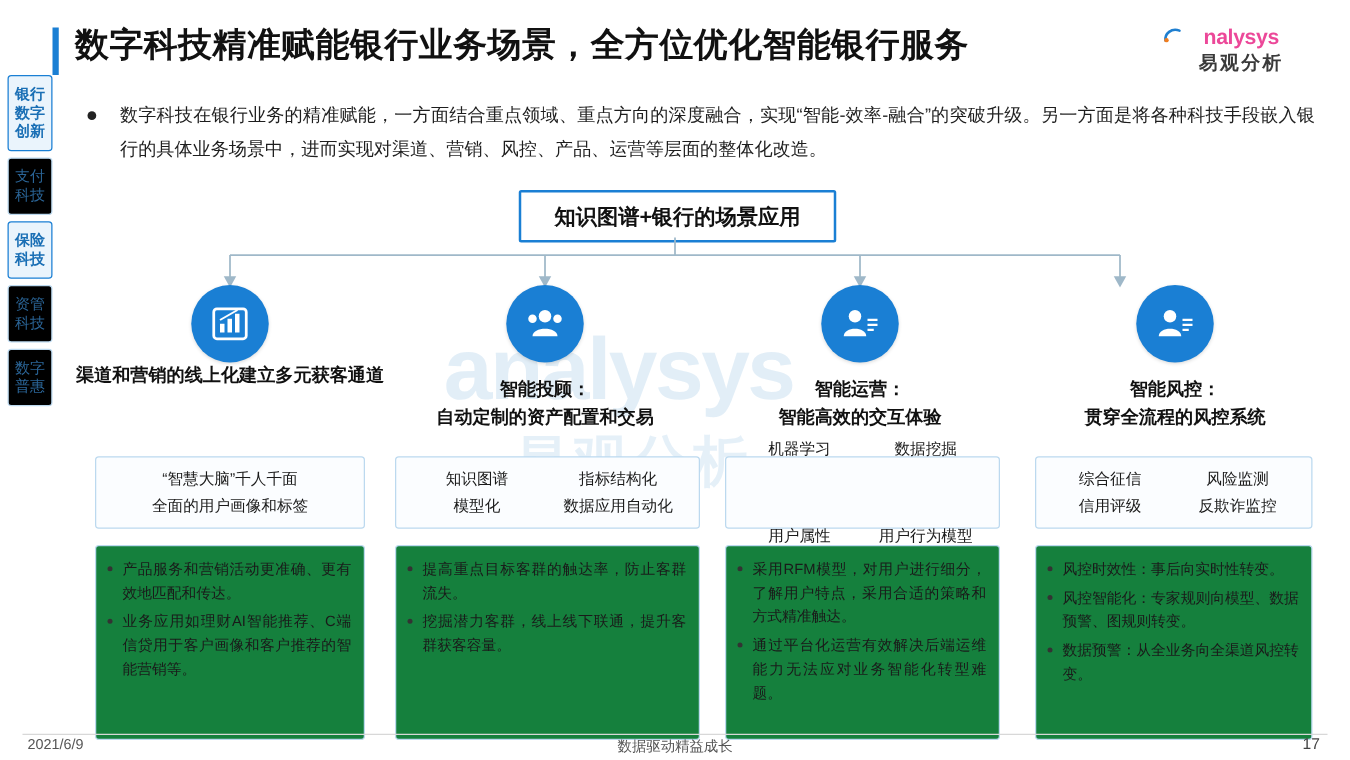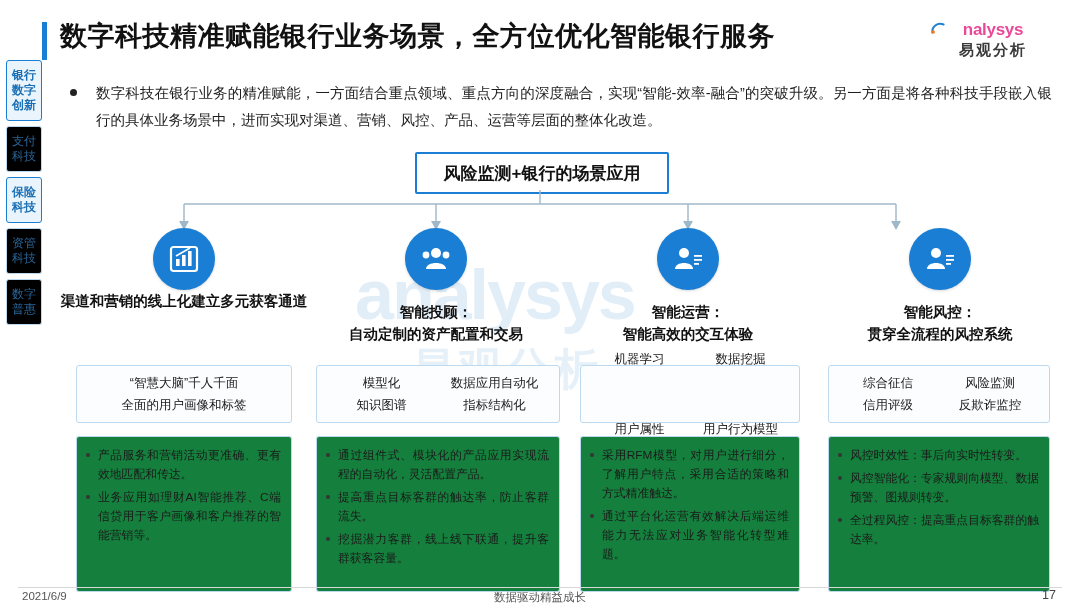--- a/index.html
+++ b/index.html
@@ -338,21 +338,21 @@
   <div class="rail-item">资管科技</div>
   <div class="rail-item">数字普惠</div>
 </div>
 
 <div class="intro">
   <span class="bullet"></span>
   <span class="intro-text">数字科技在银行业务的精准赋能，一方面结合重点领域、重点方向的深度融合，实现“智能-效率-融合”的突破升级。另一方面是将各种科技手段嵌入银行的具体业务场景中，进而实现对渠道、营销、风控、产品、运营等层面的整体化改造。</span>
 </div>
 
 <div class="center-box">
-  <span>风险监测+银行的场景应用</span>
+  <span>知识图谱+银行的场景应用</span>
 </div>
 
 <svg class="connector-svg">
   <line x1="540" y1="190" x2="540" y2="204" stroke="#9fb8c9" stroke-width="1.4"></line>
   <line x1="184" y1="204" x2="896" y2="204" stroke="#9fb8c9" stroke-width="1.4"></line>
   <line x1="184" y1="204" x2="184" y2="222" stroke="#9fb8c9" stroke-width="1.4"></line>
   <line x1="436" y1="204" x2="436" y2="222" stroke="#9fb8c9" stroke-width="1.4"></line>
   <line x1="688" y1="204" x2="688" y2="222" stroke="#9fb8c9" stroke-width="1.4"></line>
   <line x1="896" y1="204" x2="896" y2="222" stroke="#9fb8c9" stroke-width="1.4"></line>
   <polygon points="184,230 179,221 189,221" fill="#9fb8c9"></polygon>
@@ -399,31 +399,30 @@
       <circle cx="7" cy="13" r="3.4" fill="#ffffff"></circle>
       <circle cx="27" cy="13" r="3.4" fill="#ffffff"></circle>
     </svg>
   </div>
   <div class="col-head">智能投顾：</div>
   <div class="col-sub">自动定制的资产配置和交易</div>
 </div>
 
 <div class="tagbox tb-2">
   <div class="tagrow">
+    <span class="tagcell">知识图谱</span>
+    <span class="tagcell">指标结构化</span>
+  </div>
+  <div class="tagrow">
     <span class="tagcell">模型化</span>
     <span class="tagcell">数据应用自动化</span>
   </div>
-  <div class="tagrow">
-    <span class="tagcell">知识图谱</span>
-    <span class="tagcell">指标结构化</span>
-  </div>
 </div>
 
 <div class="bottombox bb-2">
-  <div class="bullet-item">通过组件式、模块化的产品应用实现流程的自动化，灵活配置产品。</div>
   <div class="bullet-item">提高重点目标客群的触达率，防止客群流失。</div>
   <div class="bullet-item">挖掘潜力客群，线上线下联通，提升客群获客容量。</div>
 </div>
 
 <div class="col col-3">
   <div class="circle">
     <svg width="34" height="34" viewBox="0 0 34 34">
       <circle cx="13" cy="11" r="5" fill="#ffffff"></circle>
       <path d="M4 27 C4 19, 22 19, 22 27 Z" fill="#ffffff"></path>
       <rect x="23" y="13" width="8" height="1.8" fill="#ffffff"></rect>
@@ -472,19 +471,19 @@
   </div>
   <div class="tagrow">
     <span class="tagcell">信用评级</span>
     <span class="tagcell">反欺诈监控</span>
   </div>
 </div>
 
 <div class="bottombox bb-4">
   <div class="bullet-item">风控时效性：事后向实时性转变。</div>
   <div class="bullet-item">风控智能化：专家规则向模型、数据预警、图规则转变。</div>
-  <div class="bullet-item">全过程风控：提高重点目标客群的触达率。</div>
+  <div class="bullet-item">数据预警：从全业务向全渠道风控转变。</div>
 </div>
 
 <div class="footer-line"></div>
 <div class="footer-date">2021/6/9</div>
 <div class="footer-center">数据驱动精益成长</div>
 <div class="footer-page">17</div>
 
 </body></html>

